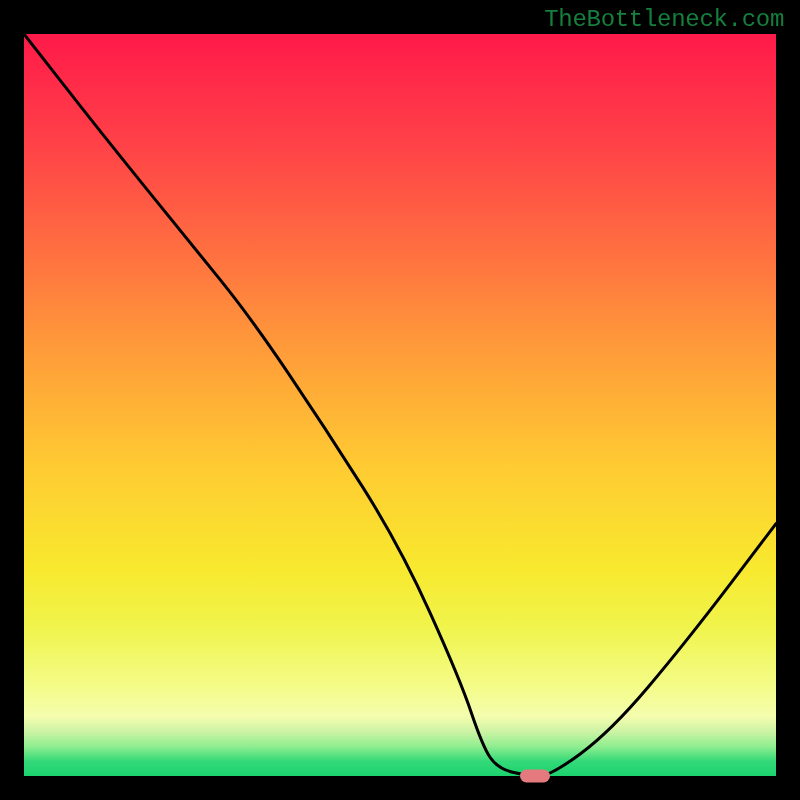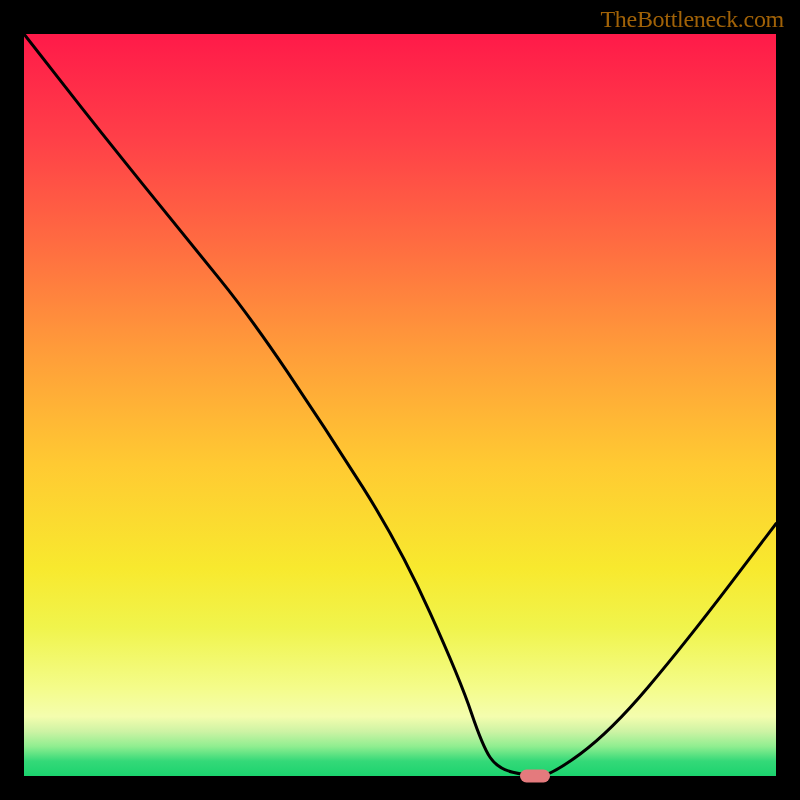--- a/index.html
+++ b/index.html
@@ -12,24 +12,24 @@
   }
   .chart-container {
     position: relative;
     width: 800px;
     height: 800px;
   }
   .watermark {
     position: absolute;
     top: 6px;
     right: 16px;
-    font-family: Liberation Serif, serif;
+    font-family: Liberation Mono, monospace;
     font-size: 24px;
     font-weight: 500;
-    color: #a16207;
+    color: #15803d;
     letter-spacing: -0.3px;
     z-index: 3;
   }
   .plot-area {
     position: absolute;
     left: 24px;
     top: 34px;
     width: 752px;
     height: 742px;
     background: linear-gradient(

